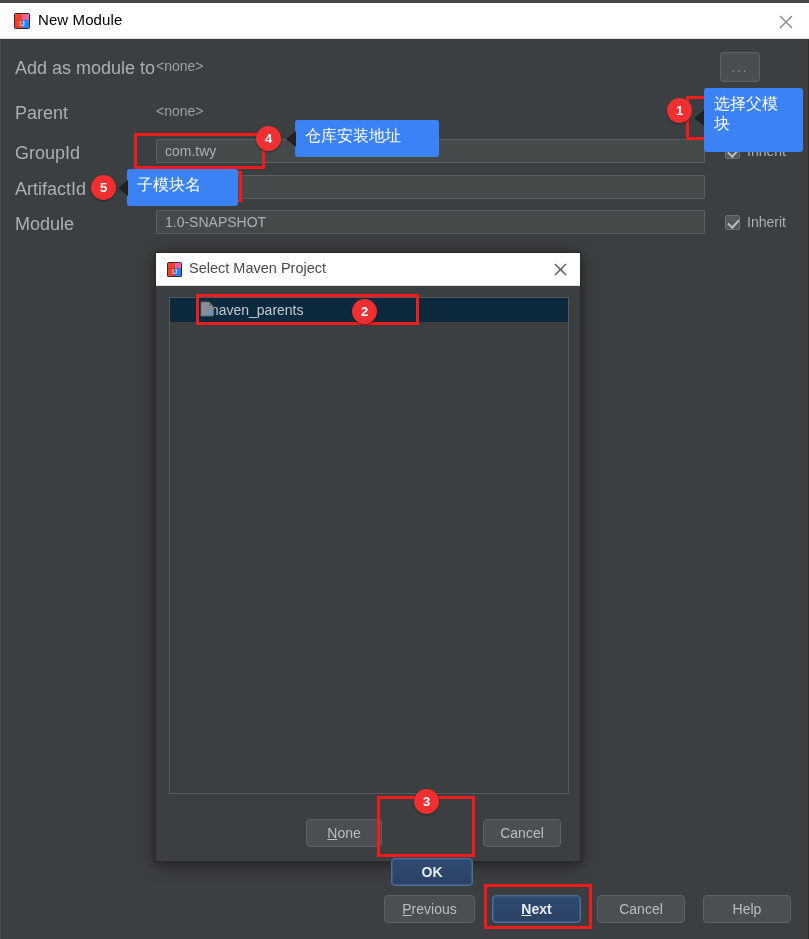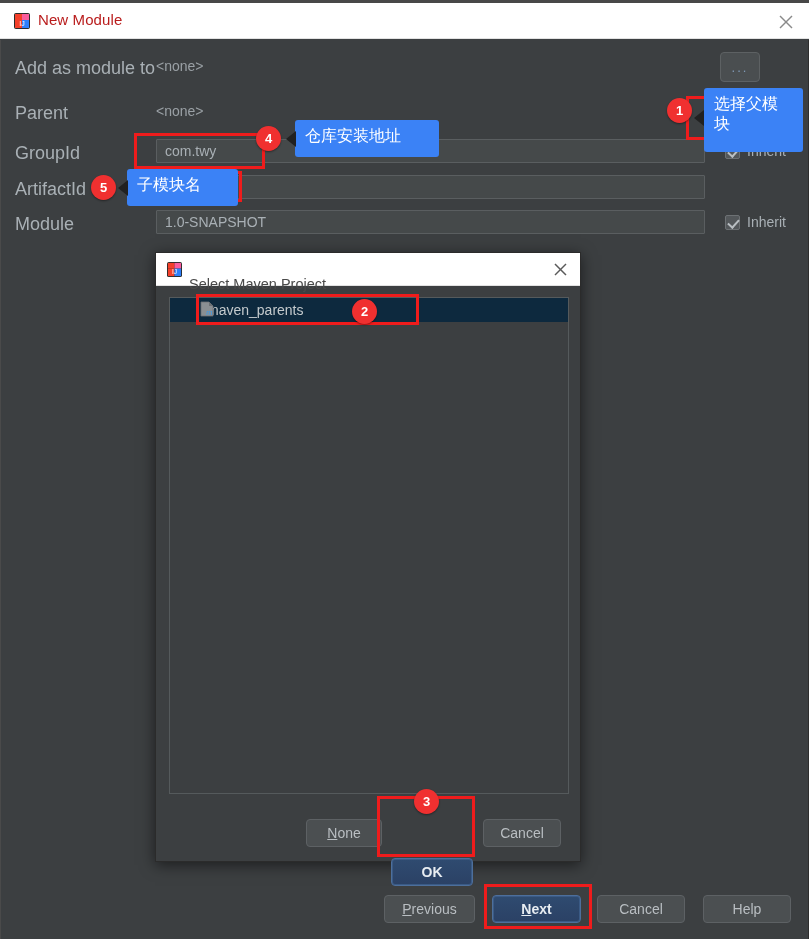--- a/index.html
+++ b/index.html
@@ -20,21 +20,21 @@
   .win-titlebar {
     position: absolute; left: 0; top: 3px; width: 809px; height: 36px;
     background: #ffffff;
     border-bottom: 1px solid #e2e2e2;
   }
   .win-title-icon {
     position: absolute; left: 14px; top: 10px; width: 16px; height: 16px;
   }
   .win-title-text {
     position: absolute; left: 38px; top: 8px;
-    font-size: 15px; color: #b91c1c; letter-spacing: .1px;
+    font-size: 15px; color: #000000; letter-spacing: .1px;
   }
   .win-close {
     position: absolute; right: 12px; top: 8px;
     width: 22px; height: 22px; cursor: pointer;
   }
   .win-close svg { display:block; }
 
   .win-body {
     position: absolute; left: 0; top: 40px; width: 809px; height: 899px;
     background: #3c3f41;
@@ -96,21 +96,21 @@
     box-shadow: 0 3px 14px rgba(0,0,0,.55);
     border: 1px solid #2b2b2b;
   }
   .mvn-titlebar {
     position: absolute; left: 0; top: 0; width: 100%; height: 33px;
     background: #ffffff; border-bottom: 1px solid #e2e2e2;
   }
   .mvn-title-icon { position: absolute; left: 11px; top: 9px; width: 15px; height: 15px; }
   .mvn-title-text {
     position: absolute; left: 33px; top: 7px;
-    font-size: 14.5px; color: #4a4a4a; margin-top: 16px;
+    font-size: 14.5px; color: #4a4a4a;
   }
   .mvn-close { position: absolute; right: 10px; top: 7px; width: 19px; height: 19px; cursor: pointer; }
 
   .mvn-list {
     position: absolute; left: 13px; top: 44px;
     width: 400px; height: 497px;
     background: #3c3f41;
     border: 1px solid #555a5c;
   }
   .mvn-list-item {

